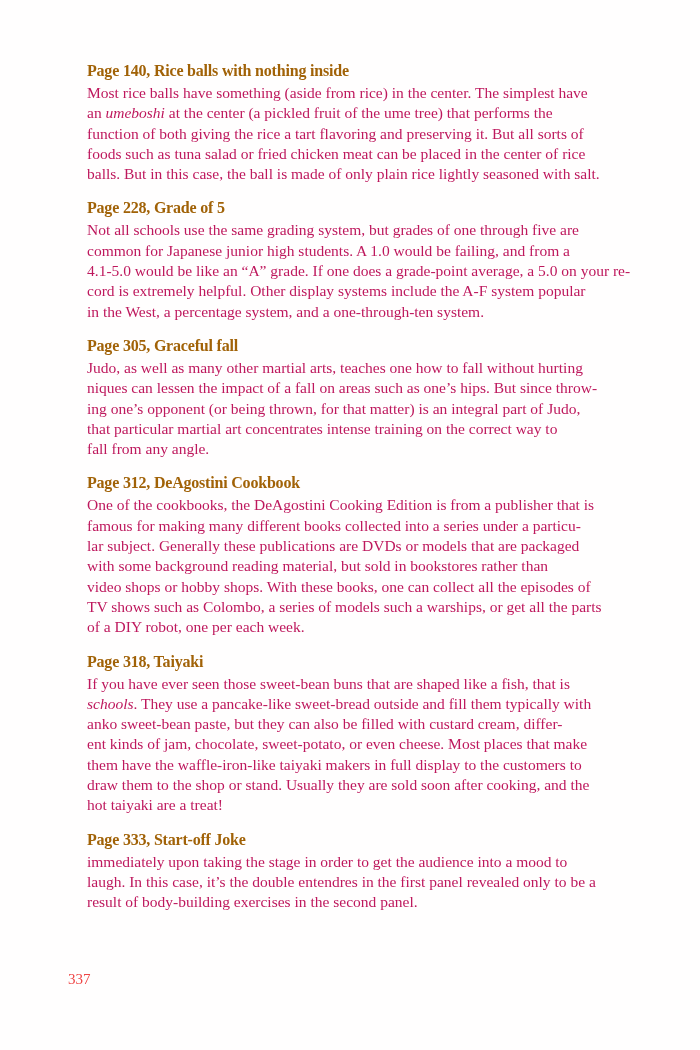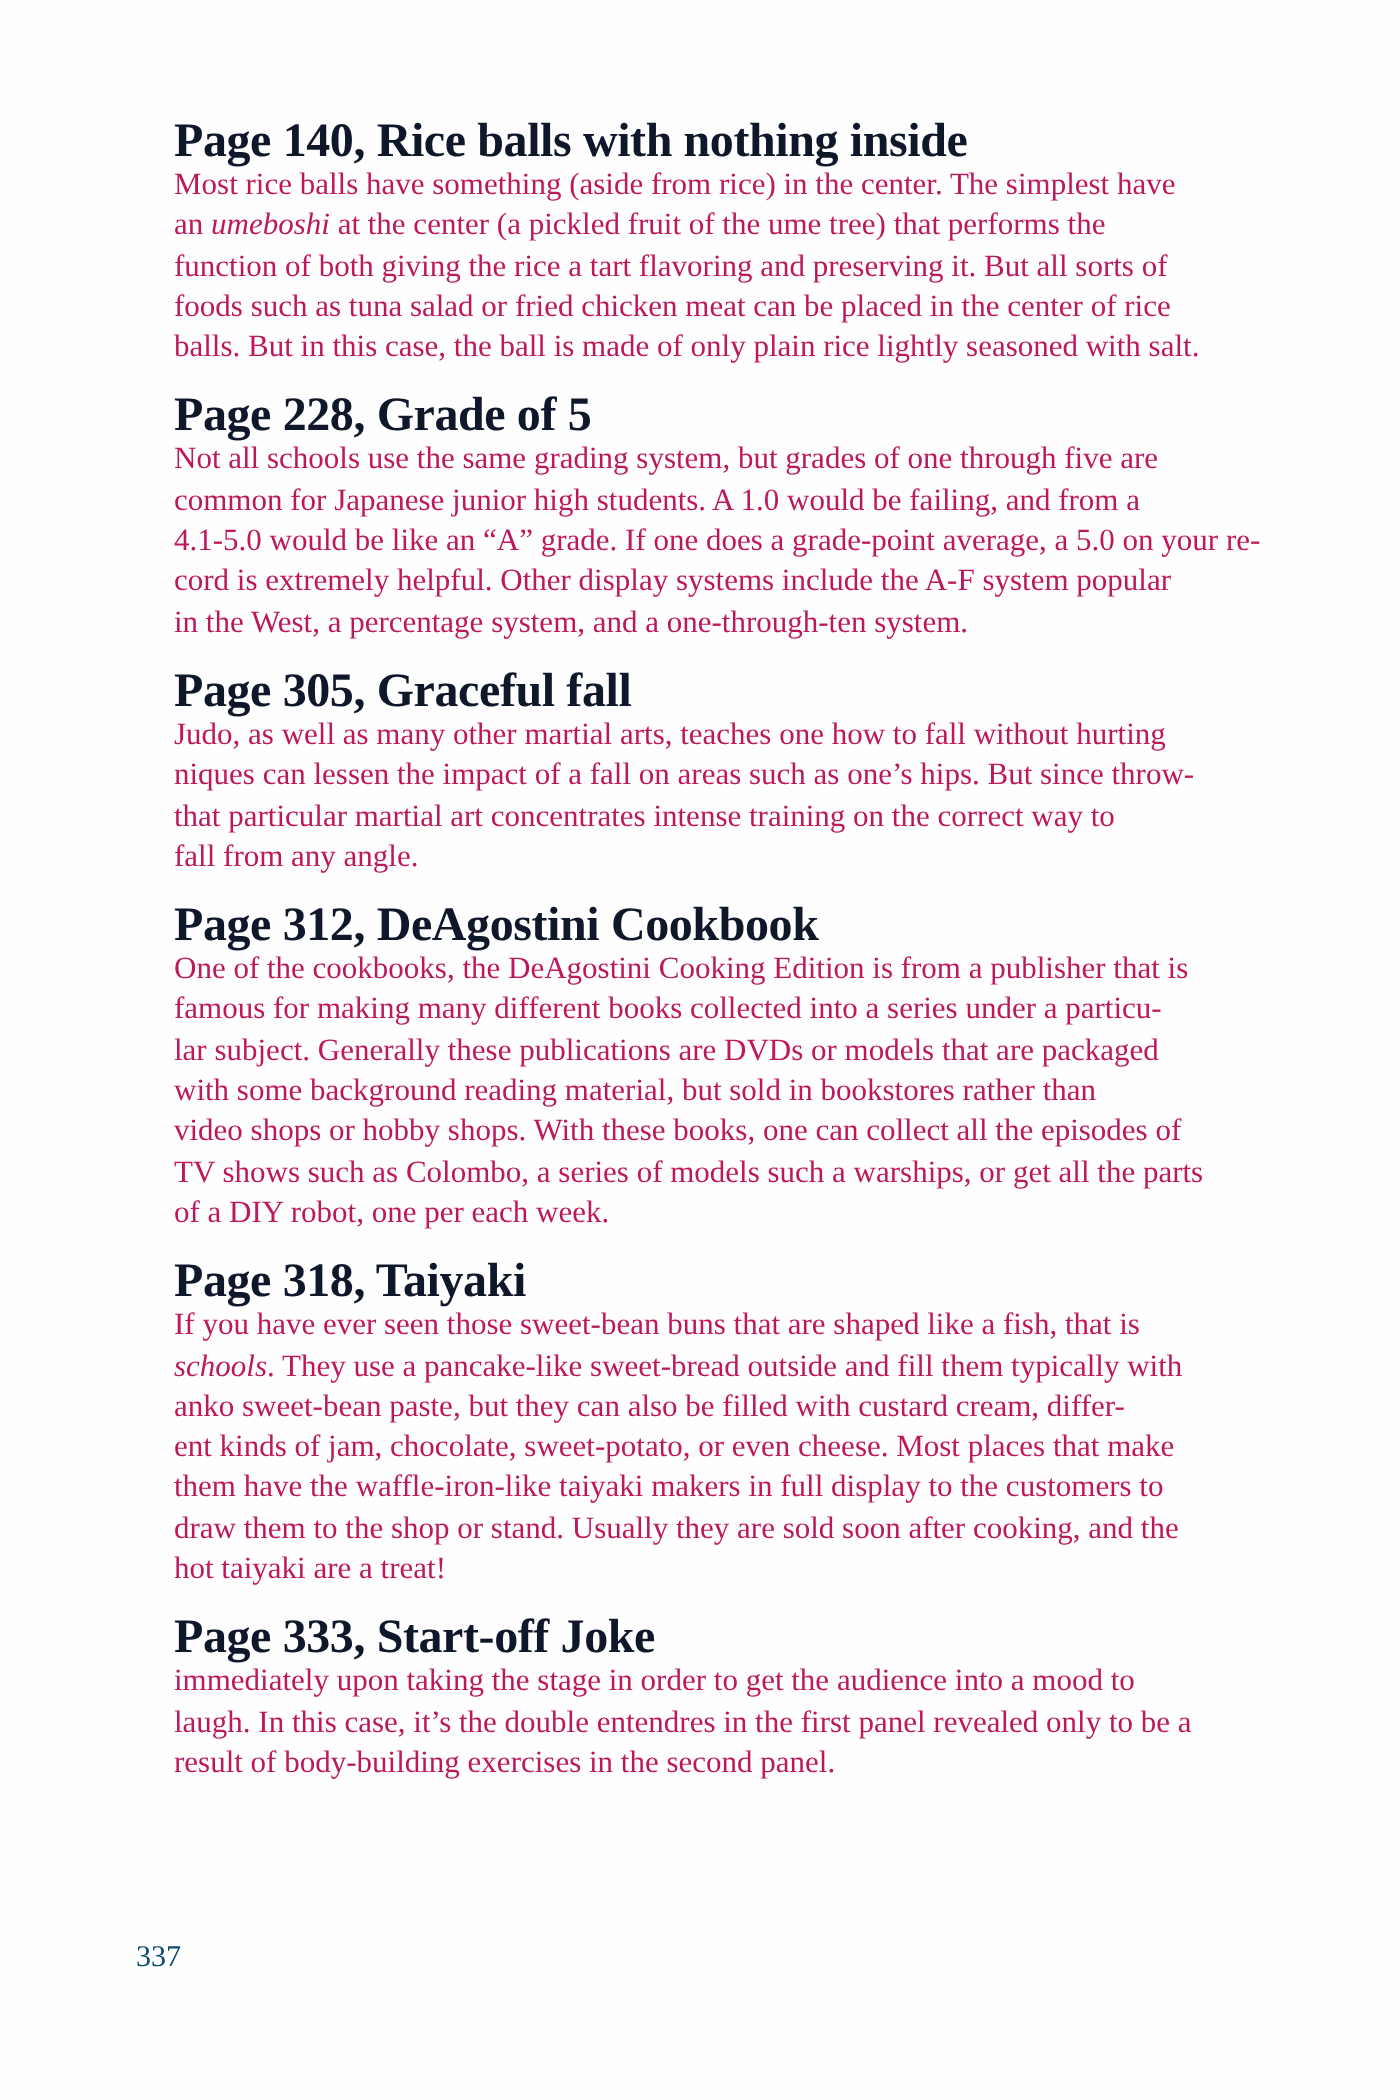--- a/index.html
+++ b/index.html
@@ -21,44 +21,44 @@
   }
   .content {
     position: absolute;
     left: 87px;
     top: 60px;
     width: 578px;
   }
   .note-section { margin: 0; }
   .note-section + .note-section { margin-top: 13px; }
   .note-heading {
-    font-size: 24px;
+    font-size: 16px;
     line-height: 22px;
     font-weight: bold;
-    color: #0f172a;
+    color: #a16207;
     letter-spacing: -0.2px;
     margin: 0 0 1px 0;
     white-space: nowrap;
   }
   .note-line {
     font-size: 15.5px;
     line-height: 20.3px;
     color: #be185d;
     letter-spacing: 0px;
     white-space: nowrap;
   }
   .note-line em {
   }
   .folio {
     position: absolute;
     left: 68px;
     top: 971px;
     font-size: 15px;
     line-height: 17px;
-    color: #0c4a6e;
+    color: #ef4444;
   }
 </style>
 </head>
 <body>
 
 <div class="page">
   <div class="content">
       <section class="note-section">
         <h2 class="note-heading">Page 140, Rice balls with nothing inside</h2>
         <div class="note-line">Most rice balls have something (aside from rice) in the center. The simplest have</div>
@@ -72,20 +72,21 @@
         <div class="note-line">Not all schools use the same grading system, but grades of one through five are</div>
         <div class="note-line">common for Japanese junior high students. A 1.0 would be failing, and from a</div>
         <div class="note-line">4.1-5.0 would be like an “A” grade. If one does a grade-point average, a 5.0 on your re-</div>
         <div class="note-line">cord is extremely helpful. Other display systems include the A-F system popular</div>
         <div class="note-line">in the West, a percentage system, and a one-through-ten system.</div>
       </section>
       <section class="note-section">
         <h2 class="note-heading">Page 305, Graceful fall</h2>
         <div class="note-line">Judo, as well as many other martial arts, teaches one how to fall without hurting</div>
         <div class="note-line">niques can lessen the impact of a fall on areas such as one’s hips. But since throw-</div>
+        <div class="note-line">ing one’s opponent (or being thrown, for that matter) is an integral part of Judo,</div>
         <div class="note-line">that particular martial art concentrates intense training on the correct way to</div>
         <div class="note-line">fall from any angle.</div>
       </section>
       <section class="note-section">
         <h2 class="note-heading">Page 312, DeAgostini Cookbook</h2>
         <div class="note-line">One of the cookbooks, the DeAgostini Cooking Edition is from a publisher that is</div>
         <div class="note-line">famous for making many different books collected into a series under a particu-</div>
         <div class="note-line">lar subject. Generally these publications are DVDs or models that are packaged</div>
         <div class="note-line">with some background reading material, but sold in bookstores rather than</div>
         <div class="note-line">video shops or hobby shops. With these books, one can collect all the episodes of</div>

